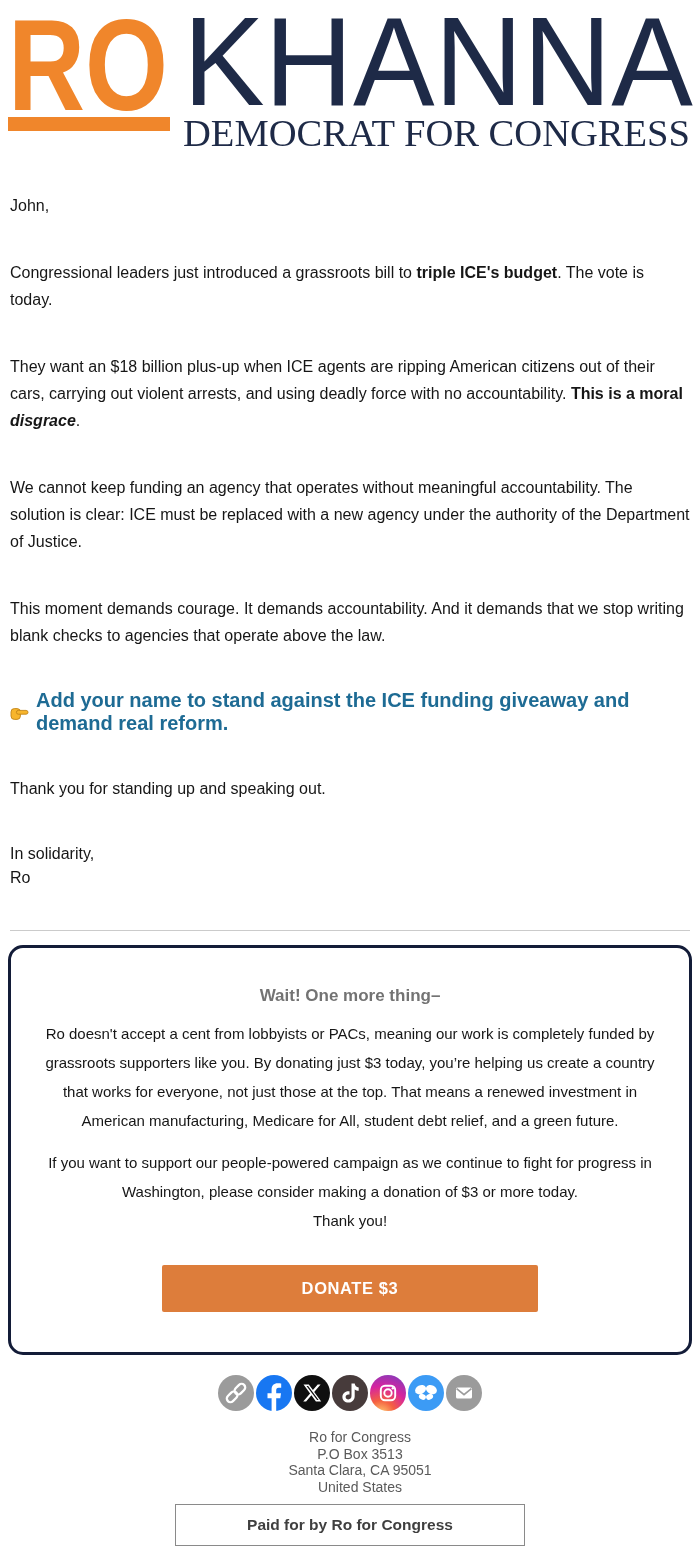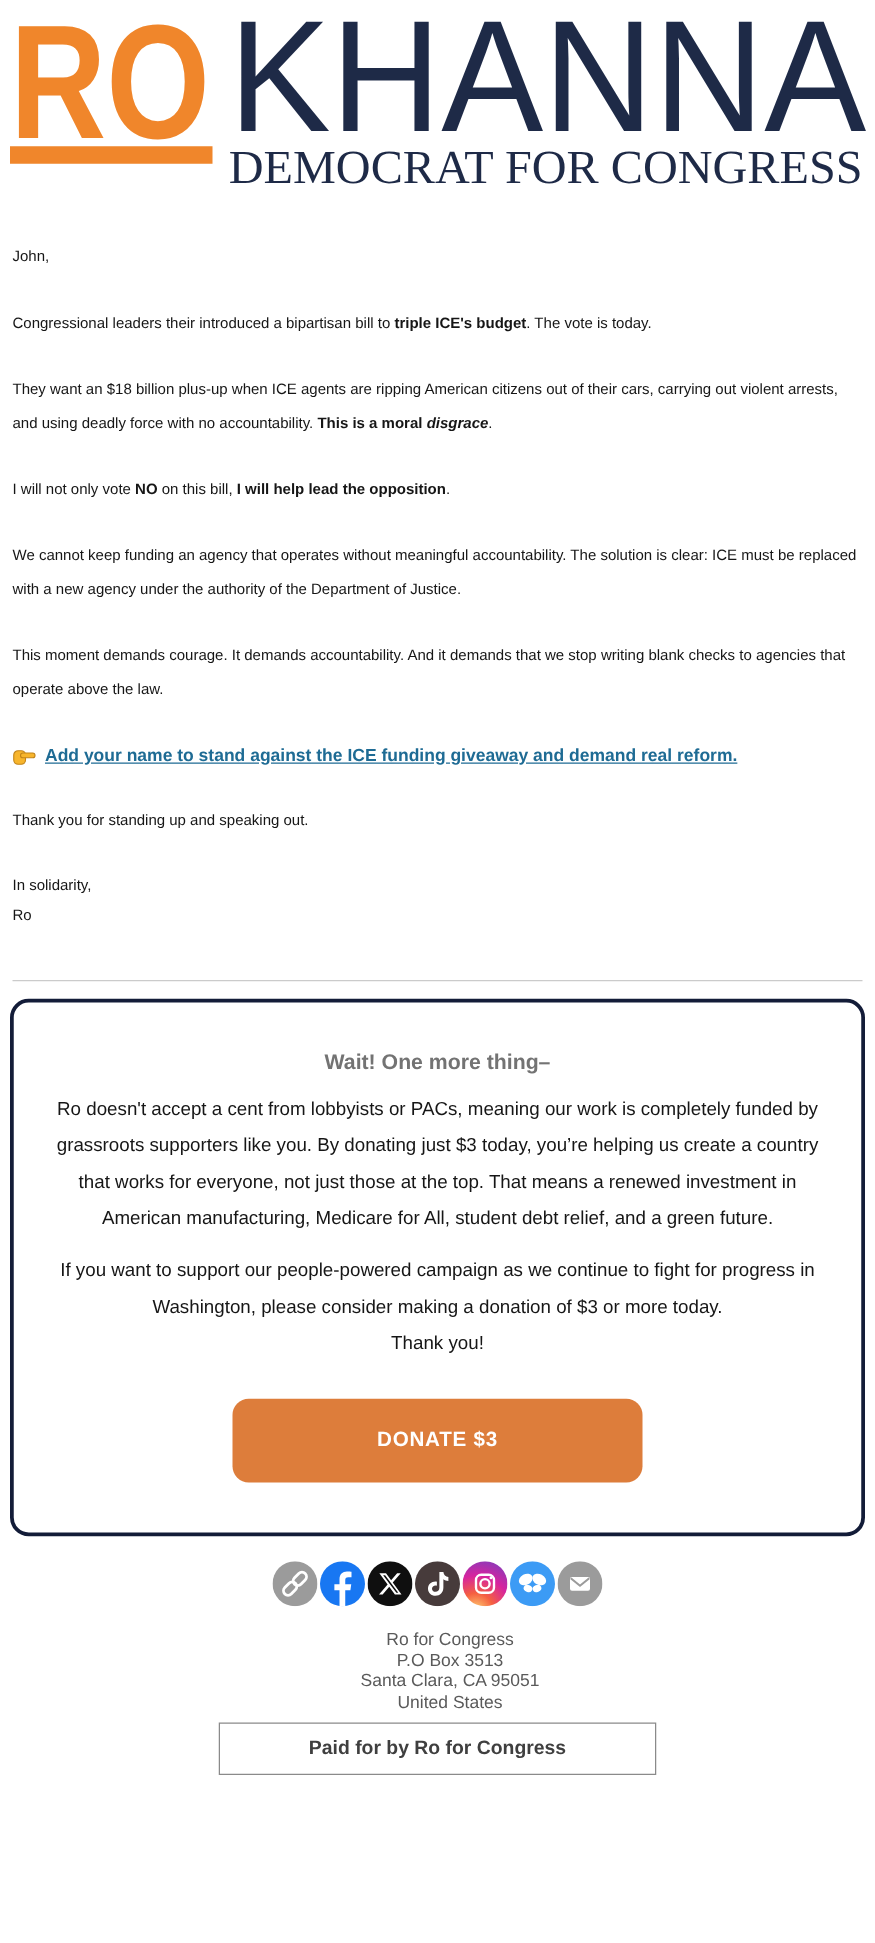--- a/index.html
+++ b/index.html
@@ -14,44 +14,44 @@
 
   
   header{padding:0;}
   header svg{display:block;}
   .logo-ro{font-family:"Liberation Sans",sans-serif;font-weight:bold;fill:var(--logo-orange);}
   .logo-khanna{font-family:"Liberation Sans",sans-serif;font-weight:normal;fill:var(--navy);}
   .logo-tag{font-family:"Liberation Serif",serif;fill:var(--navy);}
 
   
   .email-body{padding:0 10px;}
-  .email-body p{font-size:12px;line-height:27px;margin:26px 0;}
+  .email-body p{font-size:16px;line-height:27px;margin:40px 0;}
   .greeting{margin-top:40px !important;}
   .b{font-weight:bold;}
   .i{font-style:italic;}
 
   .cta-line{display:flex;align-items:center;gap:7px;margin:30px 0;}
   .cta-line svg{flex:0 0 auto;margin-top:2px;}
-  .cta-link{color:var(--link-teal);font-weight:bold;font-size:14px;text-decoration:underline;cursor:pointer;}
+  .cta-link{color:var(--link-teal);font-weight:bold;font-size:20px;cursor:pointer;}
 
   .btn-row{text-align:center;margin:36px 0 26px;}
   .btn{display:inline-block;background:var(--accent-orange);color:#fff;font-weight:bold;
        text-decoration:none;cursor:pointer;}
   .btn-action{font-size:16px;letter-spacing:.5px;padding:14px 36px;border-radius:5px;}
 
   .signoff{line-height:24px !important;}
 
   .divider{border:none;border-top:1px solid #CBCBCB;margin:40px 10px 14px;}
 
   
   .donation-box{margin:0 8px;border:3px solid var(--box-border);border-radius:15px;
                 padding:10px 32px 40px;text-align:center;}
   .donation-box h2{font-size:17px;font-weight:bold;margin:28px 0 6px;color:#737373;}
   .donation-box p{font-size:15px;line-height:29px;margin:13px 0;}
-  .btn-donate{display:block;width:328px;margin:20px auto 0;padding:24px 0;border-radius:13px;
+  .btn-donate{display:block;width:376px;margin:20px auto 0;padding:14px 0;border-radius:2px;
               font-size:16.5px;letter-spacing:.6px;text-align:center;}
   .btn-donate.first{margin-top:30px;}
 
   
   .social-row{display:flex;justify-content:center;gap:2px;margin-top:20px;}
   .sicon{display:block;width:36px;height:36px;cursor:pointer;}
   .address{margin-top:18px;text-align:center;font-size:14px;line-height:16.5px;color:var(--gray-text);padding-left:20px;}
   .paid-box{width:350px;margin:9px auto 0;border:1px solid #8A8A8A;padding:11px 0;
             text-align:center;font-size:15.5px;font-weight:bold;color:#3F3F3F;}
 </style>
@@ -65,23 +65,22 @@
       <text class="logo-ro" x="8" y="110" font-size="130" textLength="160" lengthAdjust="spacingAndGlyphs">RO</text>
       <rect x="8" y="117" width="162" height="14" fill="#F0862B"></rect>
       <text class="logo-khanna" x="183" y="105" font-size="127" textLength="510" lengthAdjust="spacingAndGlyphs">KHANNA</text>
       <text class="logo-tag" x="183" y="146" font-size="38" textLength="507" lengthAdjust="spacingAndGlyphs">DEMOCRAT FOR CONGRESS</text>
     </svg>
   </header>
 
   <main class="email-body">
     <p class="greeting">John,</p>
 
-    <p><span>Congressional leaders their introduced a bipartisan bill to </span><span class="b">triple ICE's budget</span><span>. The vote is today.</span></p>
+    <p><span>Congressional leaders just introduced a grassroots bill to </span><span class="b">triple ICE's budget</span><span>. The vote is today.</span></p>
     <p><span>They want an $18 billion plus-up when ICE agents are ripping American citizens out of their cars, carrying out violent arrests, and using deadly force with no accountability. </span><span class="b">This is a moral </span><span class="b i">disgrace</span><span>.</span></p>
-    <p><span>I will not only vote </span><span class="b">NO</span><span> on this bill, </span><span class="b">I will help lead the opposition</span><span>.</span></p>
     <p><span>We cannot keep funding an agency that operates without meaningful accountability. The solution is clear: ICE must be replaced with a new agency under the authority of the Department of Justice.</span></p>
     <p><span>This moment demands courage. It demands accountability. And it demands that we stop writing blank checks to agencies that operate above the law.</span></p>
 
     <div class="cta-line">
       <svg width="19" height="16" viewBox="0 0 19 16">
         <g fill="#F7B52C" stroke="#C28418" stroke-width="0.9">
           <rect x="1" y="3.6" width="9.4" height="10.8" rx="3.4"></rect>
           <rect x="6.4" y="5.4" width="11.6" height="3.8" rx="1.9"></rect>
         </g>
       </svg>

